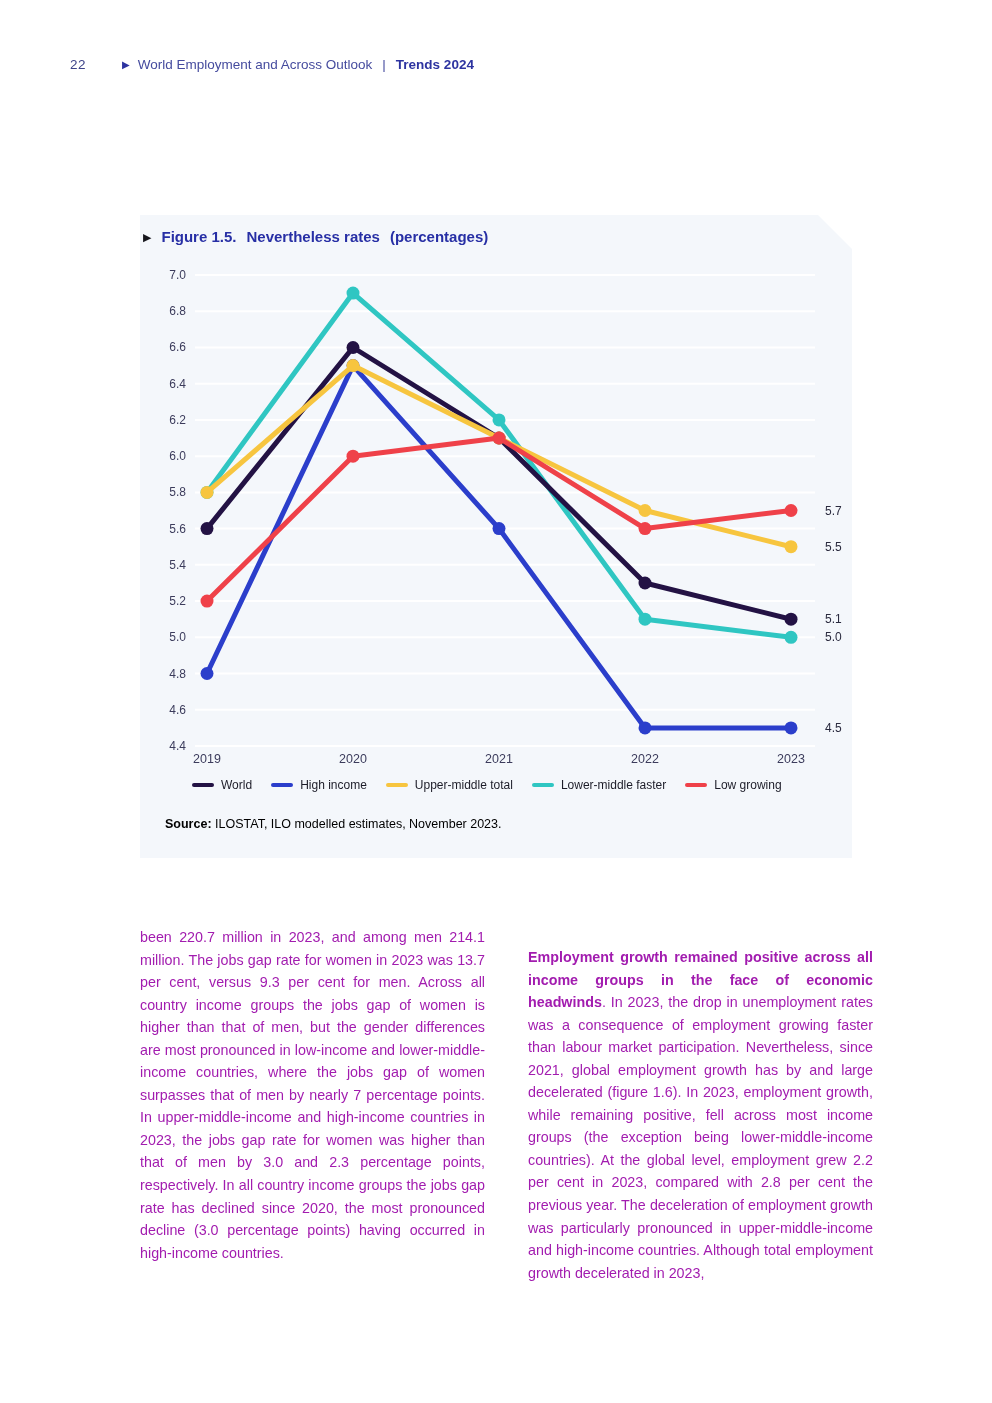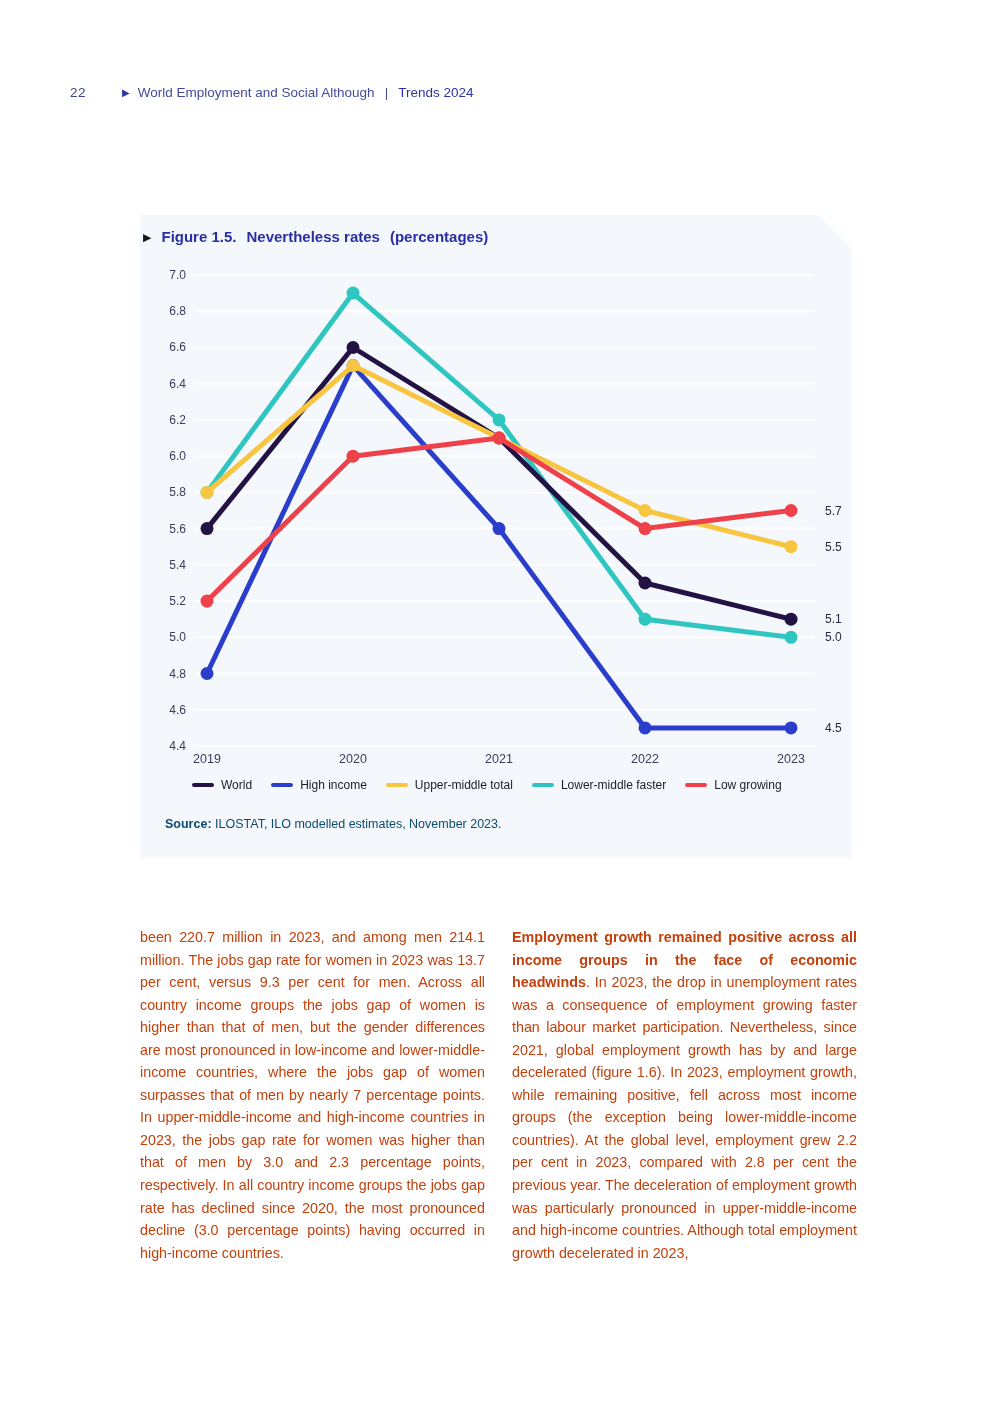--- a/index.html
+++ b/index.html
@@ -9,24 +9,24 @@
     font-family:"Liberation Sans","DejaVu Sans",sans-serif;
     color:#212121; overflow:hidden;
   }
 
   
   .page-header {
     position:absolute; left:70px; top:57px;
     display:flex; align-items:baseline; gap:8px;
     font-size:13.5px; color:#454b9e;
   }
-  .page-num { color:#3e4489; letter-spacing:.5px; margin-right:28px;margin-top:28px; }
+  .page-num { color:#3e4489; letter-spacing:.5px; margin-right:28px; }
   .hdr-arrow { color:#2d33a0; font-size:10px; position:relative; top:-1px; }
   .hdr-sep { color:#454b9e; padding:0 2px; }
-  .hdr-edition { font-weight:normal; color:#2d33a0; }
+  .hdr-edition { font-weight:bold; color:#2d33a0; }
 
   
   .figure-panel {
     position:absolute; left:140px; top:215px; width:712px; height:643px;
     background:#f4f7fb;
     clip-path:polygon(0 0, 678px 0, 712px 34px, 712px 100%, 0 100%);
   }
   .figure-titlebar {
     position:absolute; left:3px; top:13px;
     display:flex; align-items:baseline; gap:10px;
@@ -41,41 +41,41 @@
   .chart-legend {
     position:absolute; left:52px; top:563px; width:640px;
     display:flex; align-items:flex-start; gap:19px; flex-wrap:nowrap;
   }
   .legend-item { display:flex; align-items:center; gap:7px; }
   .legend-swatch { width:22px; height:4.5px; border-radius:3px; flex:0 0 auto; }
   .legend-label { font-size:12px; color:#1c1c28; white-space:nowrap; }
 
   .figure-source {
     position:absolute; left:25px; top:602px;
-    font-size:12.5px; color:#0c4a6e;
+    font-size:12.5px; color:#000000;
   }
   .figure-source b { font-weight:bold; }
 
   
   .body-col {
     position:absolute; top:926px; width:345px;
-    font-size:14.3px; line-height:22.55px; color:#c2410c;
+    font-size:14.3px; line-height:22.55px; color:#a21caf;
     text-align:justify;
   }
   .col-left  { left:140px; }
-  .col-right { left:512px; }
+  .col-right { left:528px;margin-top:20px; }
   .lead-bold { font-weight:bold; }
 </style>
 </head>
 <body>
 
 <div class="page-header">
   <span class="page-num">22</span>
   <span class="hdr-arrow">▶</span>
-  <span>World Employment and Social Although</span>
+  <span>World Employment and Across Outlook</span>
   <span class="hdr-sep">|</span>
   <span class="hdr-edition">Trends 2024</span>
 </div>
 
 <div class="figure-panel">
   <div class="figure-titlebar">
     <span class="fig-marker">▶</span>
     <span class="fig-label">Figure 1.5.</span>
     <span class="fig-title">Nevertheless rates</span>
     <span class="fig-subtitle">(percentages)</span>

